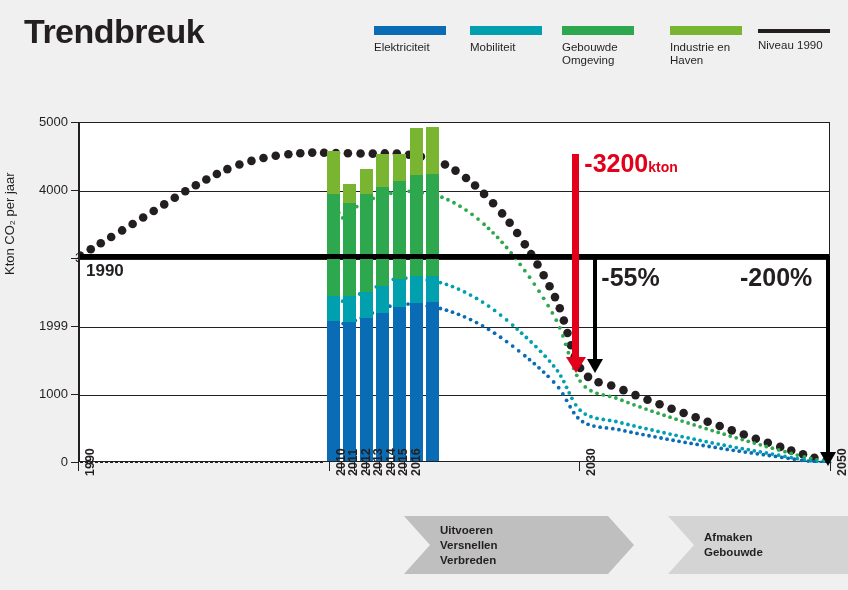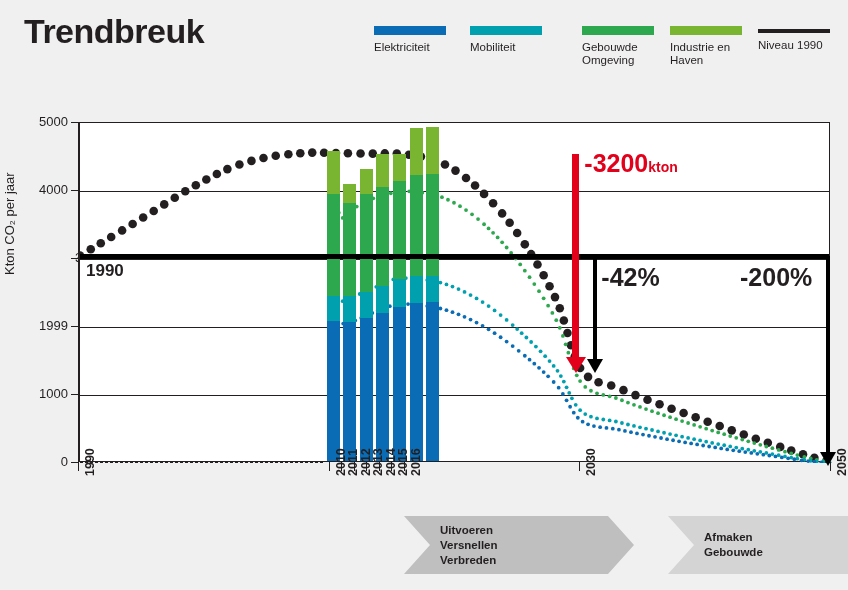--- a/index.html
+++ b/index.html
@@ -93,21 +93,21 @@
   <div id="title">Trendbreuk</div>
   <div id="legend">
       <div class="legend-item" style="left: 0px;">
         <span class="legend-swatch" style="background: rgb(10, 108, 180);"></span>
         <span class="legend-label">Elektriciteit</span>
       </div>
       <div class="legend-item" style="left: 96px;">
         <span class="legend-swatch" style="background: rgb(0, 160, 175);"></span>
         <span class="legend-label">Mobiliteit</span>
       </div>
-      <div class="legend-item" style="left: 208px;">
+      <div class="legend-item" style="left: 188px;">
         <span class="legend-swatch" style="background: rgb(46, 168, 79);"></span>
         <span class="legend-label">Gebouwde Omgeving</span>
       </div>
       <div class="legend-item" style="left: 296px;">
         <span class="legend-swatch" style="background: rgb(122, 181, 49);"></span>
         <span class="legend-label">Industrie en Haven</span>
       </div>
       <div class="legend-item" style="left: 384px;">
         <span class="legend-swatch rule" style="background: rgb(35, 31, 32);"></span>
         <span class="legend-label">Niveau 1990</span>
@@ -529,21 +529,21 @@
           <div class="seg" style="background: rgb(122, 181, 49); bottom: 286.96px; height: 46.92px;"></div>
         </div>
       </div>
     <div id="baseline" style="top: 130.6px;"></div>
     <div id="ann-host">
         <div id="ann-red-line" style="left: 492.333px; top: 30.6px; height: 204.24px;"></div>
         <div id="ann-red-head" style="left: 485.833px; top: 233.84px;"></div>
         <div id="ann-red-text" style="left: 504.333px; top: 25.6px;">-3200<span id="ann-red-unit">kton</span></div>
         <div id="ann-b1-line" style="left: 513.333px; top: 132.6px; height: 104.24px;"></div>
         <div id="ann-b1-head" style="left: 507.333px; top: 235.84px;"></div>
-        <div class="ann-pct" style="left: 521.333px; top: 139.6px;">-42%</div>
+        <div class="ann-pct" style="left: 521.333px; top: 139.6px;">-55%</div>
         <div id="ann-b2-line" style="left: 746px; top: 132.6px; height: 197.4px;"></div>
         <div id="ann-b2-head" style="left: 740px; top: 329px;"></div>
         <div class="ann-pct" style="left: 660px; top: 139.6px;">-200%</div>
       </div>
   <div id="baseline-label" style="left: 6px; top: 137.6px;">1990</div>
     </div>
   <div id="xaxis-host">
       <div class="xtick" style="left: 78px; top: 362px; height: 9px;"></div>
       <div class="xtick-label" style="left: 83px; top: 376px;">1990</div>
       <div class="xtick" style="left: 328.667px; top: 362px; height: 9px;"></div>

